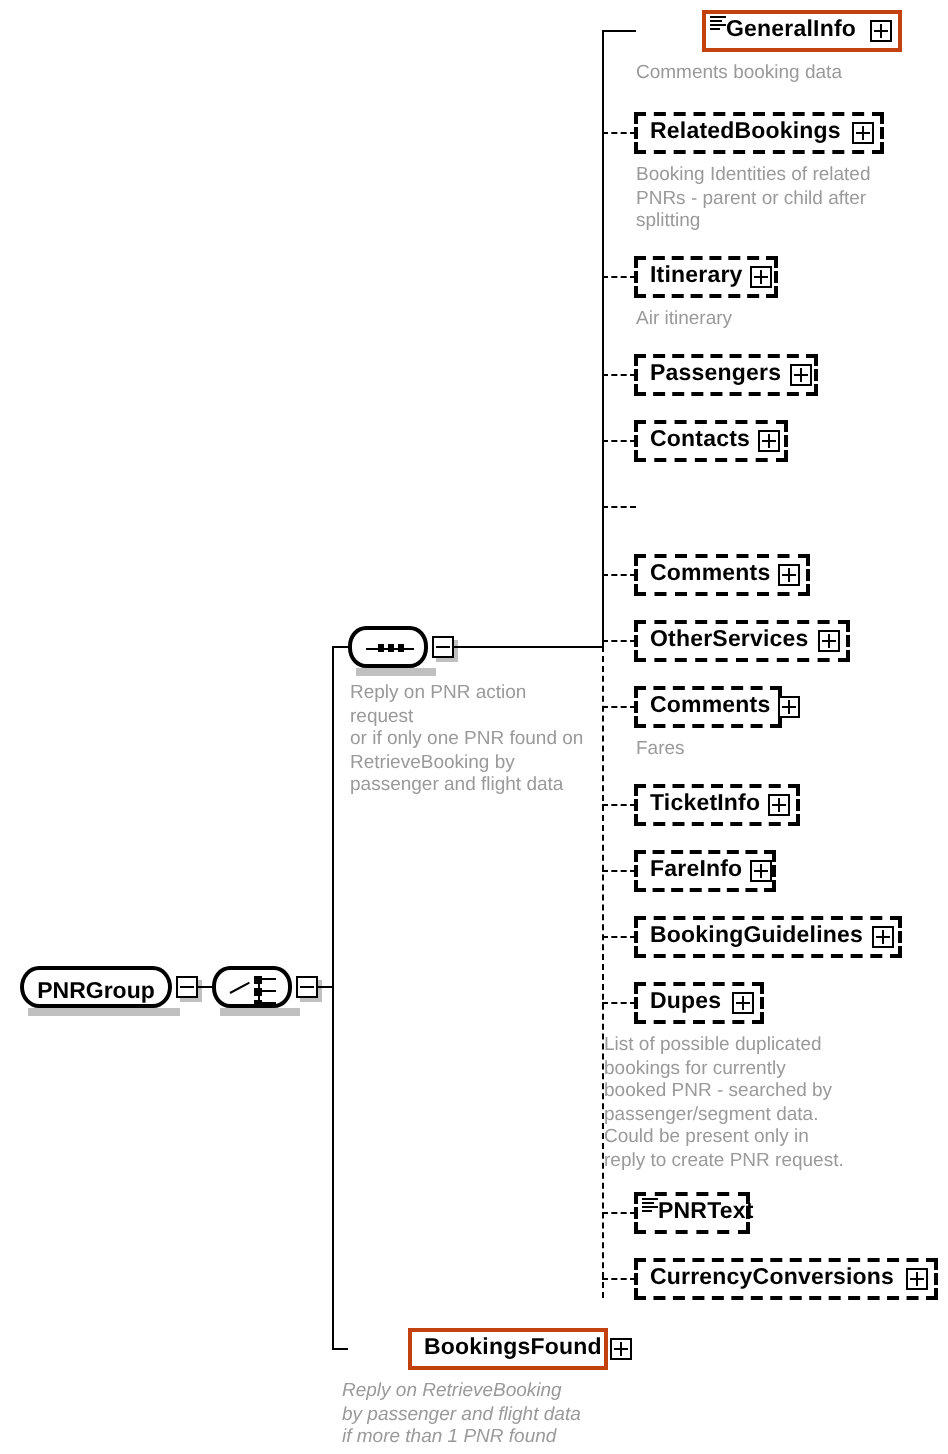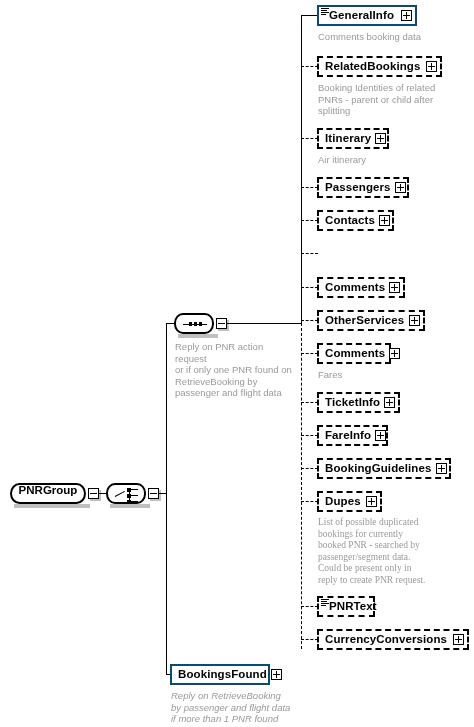--- a/index.html
+++ b/index.html
@@ -52,21 +52,21 @@
     white-space: nowrap;
   }
   .node .shadow {
     position: absolute;
     left: 4px;
     top: 21px;
     height: 4px;
     background: #c0c0c0;
     z-index: -1;
   }
-  .node.solid { border: 2px solid #0c4a6e; }
+  .node.solid { border: 2px solid #c2410c; margin-left: 34px; }
   .node.dashed { border: 2px dashed #000; }
 
   .node .label {
     font-size: 11.5px;
     font-weight: bold;
     color: #000;
     letter-spacing: 0.1px;
     padding-left: 6px;
     padding-right: 4px;
     line-height: 1;
@@ -139,21 +139,21 @@
 
   
   .rootnode {
     position: absolute;
     height: 21px;
     box-sizing: border-box;
     border: 2px solid #000;
     border-radius: 10px / 11px;
     background: #fff;
     display: flex;
-    align-items: flex-start;
+    align-items: flex-end;
     justify-content: center;
   }
   .rootnode .label {
     font-size: 11.5px;
     font-weight: bold;
     color: #000;
     line-height: 1;
   }
   .rootshadow {
     position: absolute;
@@ -384,21 +384,21 @@
     <span class="label">BookingGuidelines</span>
     <span class="toggle plus inbox"></span>
   </div>
 
   <div class="dline h" style="left:301px; top:501px; width:17px;"></div>
   <div class="node dashed" style="left:317px; top:491px; width:65px;">
     <span class="shadow" style="width:65px;"></span>
     <span class="label">Dupes</span>
     <span class="toggle plus inbox"></span>
   </div>
-  <div class="anno" style="left:318px; top:517px; width:152px;font-family:Liberation Serif, serif;">List of possible duplicated
+  <div class="anno" style="left:302px; top:517px; width:152px;">List of possible duplicated
 bookings for currently
 booked PNR - searched by
 passenger/segment data.
 Could be present only in
 reply to create PNR request.</div>
 
   <div class="dline h" style="left:301px; top:606px; width:17px;"></div>
   <div class="node dashed hasicon" style="left:317px; top:596px; width:58px;">
     <span class="shadow" style="width:58px;"></span>
     <span class="linesicon">

